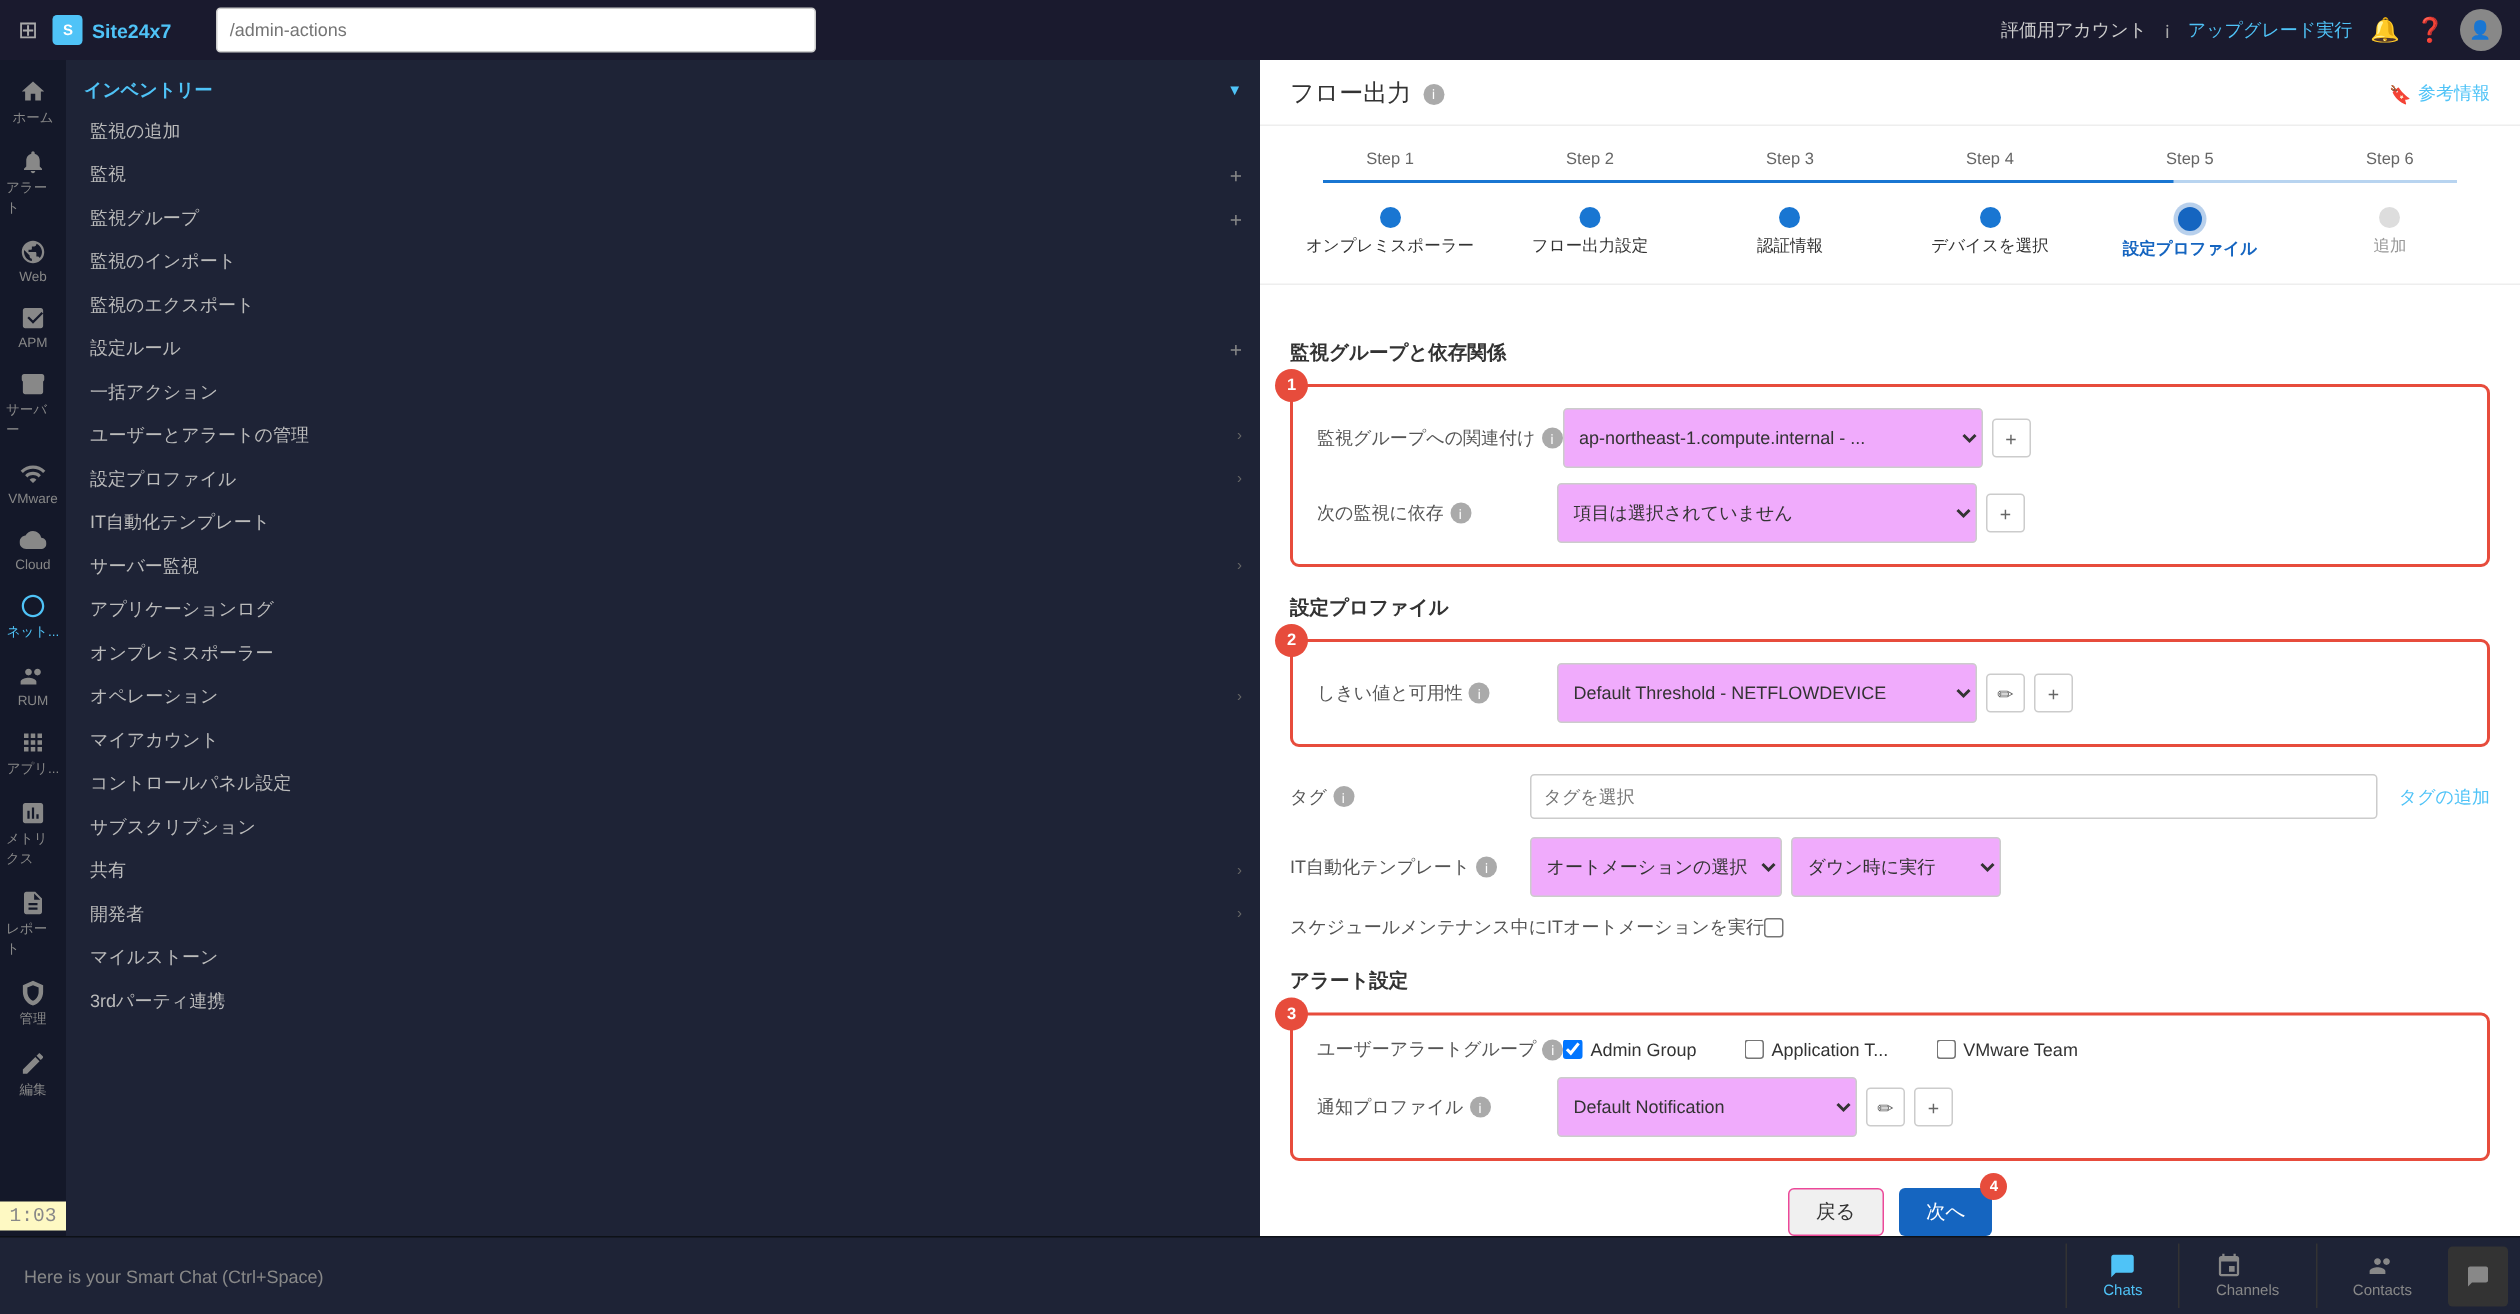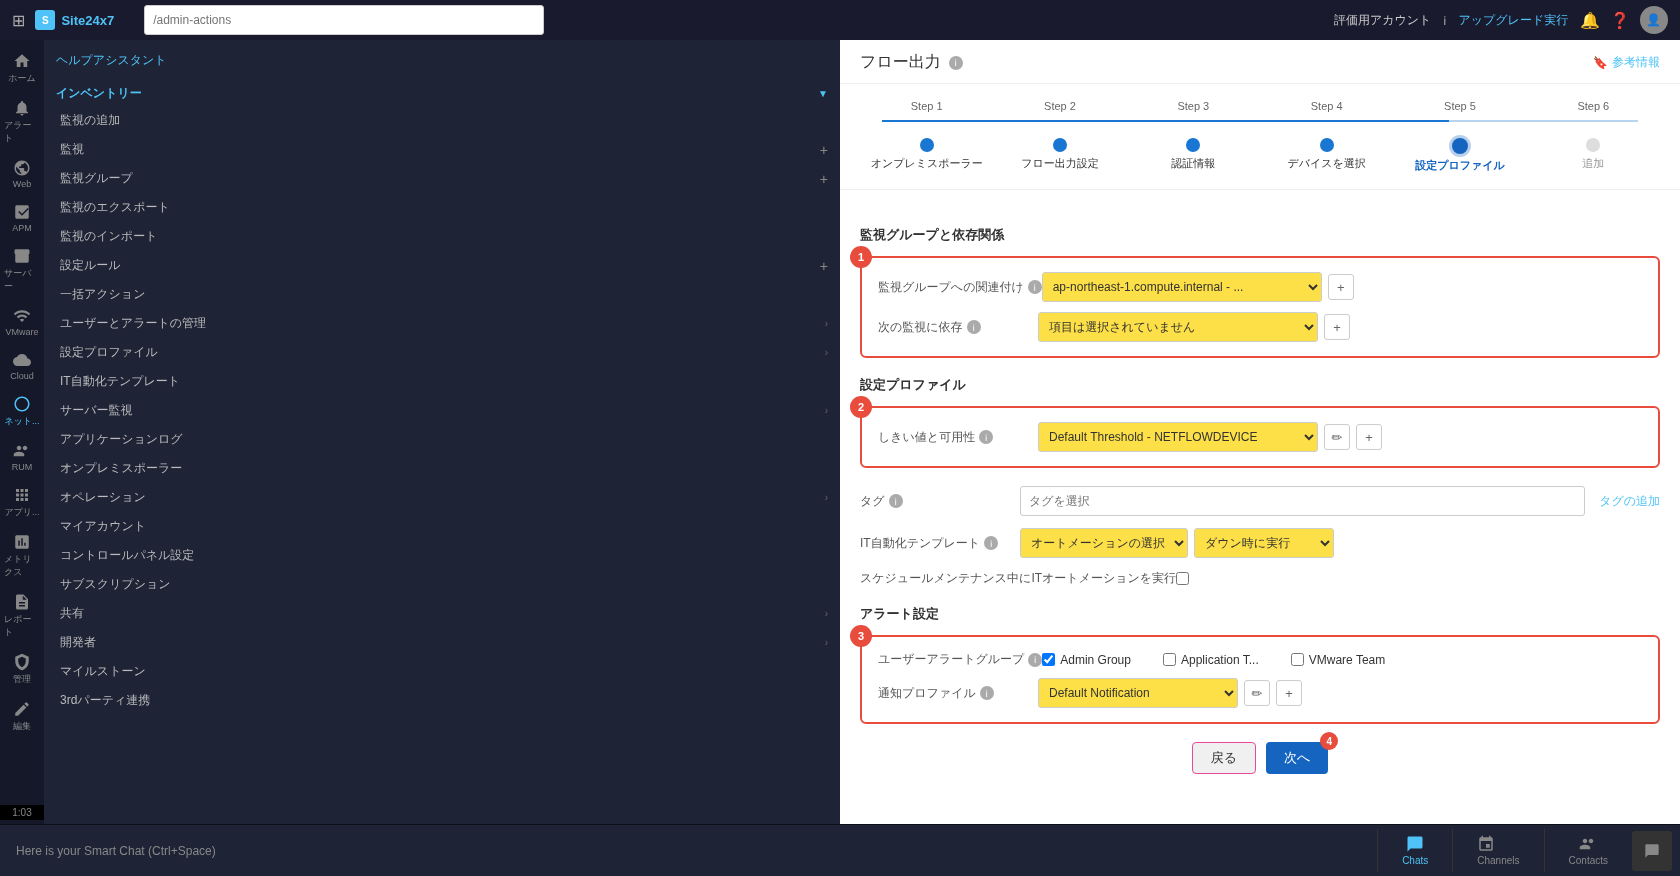--- a/index.html
+++ b/index.html
@@ -54,21 +54,21 @@
 
     .section-box { border: 2px solid #e74c3c; border-radius: 6px; padding: 14px 16px; margin-bottom: 18px; position: relative; }
 
     .step-badge { position: absolute; top: -12px; left: -12px; width: 22px; height: 22px; border-radius: 50%; background: #e74c3c; color: #fff; font-size: 11px; font-weight: bold; display: flex; align-items: center; justify-content: center; }
 
     .form-row { display: flex; align-items: center; margin-bottom: 10px; }
     .form-row:last-child { margin-bottom: 0; }
     .form-label { min-width: 160px; color: #555; font-size: 12px; display: flex; align-items: center; gap: 4px; }
     .form-control { flex: 1; display: flex; align-items: center; gap: 6px; }
 
-    select { height: 30px; border: 1px solid #ccc; border-radius: 3px; padding: 0 6px; font-size: 12px; color: #333; background: #fde047; min-width: 180px; }
+    select { height: 40px; border: 1px solid #ccc; border-radius: 3px; padding: 0 6px; font-size: 12px; color: #333; background: #f0abfc; min-width: 180px; }
     select.wide { min-width: 280px; }
     input[type=text] { height: 30px; border: 1px solid #ccc; border-radius: 3px; padding: 0 8px; font-size: 12px; color: #333; background: #fff; }
 
     .icon-btn { width: 26px; height: 26px; border: 1px solid #ccc; border-radius: 3px; background: #fff; cursor: pointer; display: flex; align-items: center; justify-content: center; font-size: 13px; color: #666; }
 
     .tags-input { flex: 1; height: 30px; border: 1px solid #ccc; border-radius: 3px; padding: 0 8px; font-size: 12px; color: #aaa; background: #fff; min-width: 300px; }
     .add-tag-link { color: #4fc3f7; font-size: 12px; cursor: pointer; margin-left: 8px; }
 
     .checkbox-group { display: flex; align-items: center; gap: 32px; flex: 1; }
     .checkbox-item { display: flex; align-items: center; gap: 5px; font-size: 12px; color: #333; }
@@ -79,21 +79,21 @@
     .btn { height: 32px; padding: 0 18px; border-radius: 4px; border: none; cursor: pointer; font-size: 13px; font-weight: 500; }
     .btn-default { background: #f0f0f0; color: #333; border: 1px solid #ec4899; }
     .btn-primary { background: #1565c0; color: #fff; }
     .btn-group { display: flex; gap: 10px; justify-content: center; margin-top: 10px; padding-bottom: 10px; }
 
     .info-circle { display: inline-flex; align-items: center; justify-content: center; width: 14px; height: 14px; border-radius: 50%; background: #aaa; color: #fff; font-size: 9px; cursor: pointer; }
 
     .divider-label { font-size: 13px; font-weight: 600; color: #333; margin: 16px 0 12px 0; }
 
     
-    .time-badge { position: fixed; bottom: 56px; left: 0; width: 44px; background: #000000; color: #888; font-size: 10px; text-align: center; padding: 2px 0; }
+    .time-badge { position: fixed; bottom: 56px; left: 0; width: 44px; background: #fef9c3; color: #888; font-size: 13px; text-align: center; padding: 2px 0; font-family: Liberation Mono, monospace; }
   </style>
 </head>
 <body>
 
 <div class="topbar">
   <div style="color:#aaa;font-size:16px;cursor:pointer;">⊞</div>
   <div class="topbar-logo">
     <div class="topbar-logo-icon">S</div>
     <span>Site24x7</span>
   </div>
@@ -197,43 +197,40 @@
       </div>
       <div class="sidebar-icon-item">
         <svg viewBox="0 0 24 24" fill="currentColor">
             <path d="M3 17.25V21h3.75L17.81 9.94l-3.75-3.75L3 17.25zM20.71 7.04c.39-.39.39-1.02 0-1.41l-2.34-2.34c-.39-.39-1.02-.39-1.41 0l-1.83 1.83 3.75 3.75 1.83-1.83z"></path>
           </svg>
         <span>編集</span>
       </div>
     </div>
 
     <div class="sidebar-menu">
-      <div class="sidebar-item" style="color:#4fc3f7;font-size:12px;padding:8px 12px;">
-        <span>ヘルプアシスタント</span>
-      </div>
       <div class="sidebar-section-title">
         <span>インベントリー</span>
         <span class="arrow">▼</span>
       </div>
       <div class="sidebar-item">
         <span>監視の追加</span>
       </div>
       <div class="sidebar-item has-plus">
         <span>監視</span>
         <span class="sidebar-plus">+</span>
       </div>
       <div class="sidebar-item has-plus">
         <span>監視グループ</span>
         <span class="sidebar-plus">+</span>
       </div>
       <div class="sidebar-item">
+        <span>監視のインポート</span>
+      </div>
+      <div class="sidebar-item">
         <span>監視のエクスポート</span>
-      </div>
-      <div class="sidebar-item">
-        <span>監視のインポート</span>
       </div>
       <div class="sidebar-item has-plus">
         <span>設定ルール</span>
         <span class="sidebar-plus">+</span>
       </div>
       <div class="sidebar-item">
         <span>一括アクション</span>
       </div>
       <div class="sidebar-item">
         <span>ユーザーとアラートの管理</span>

